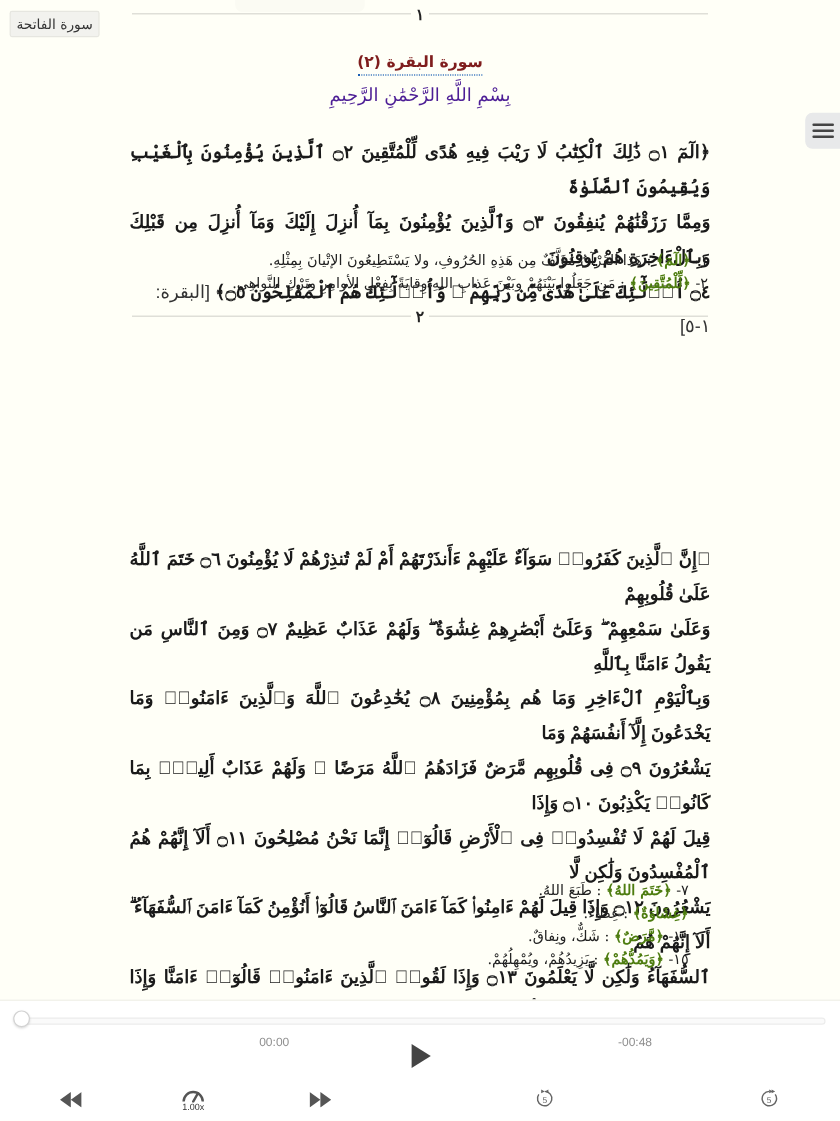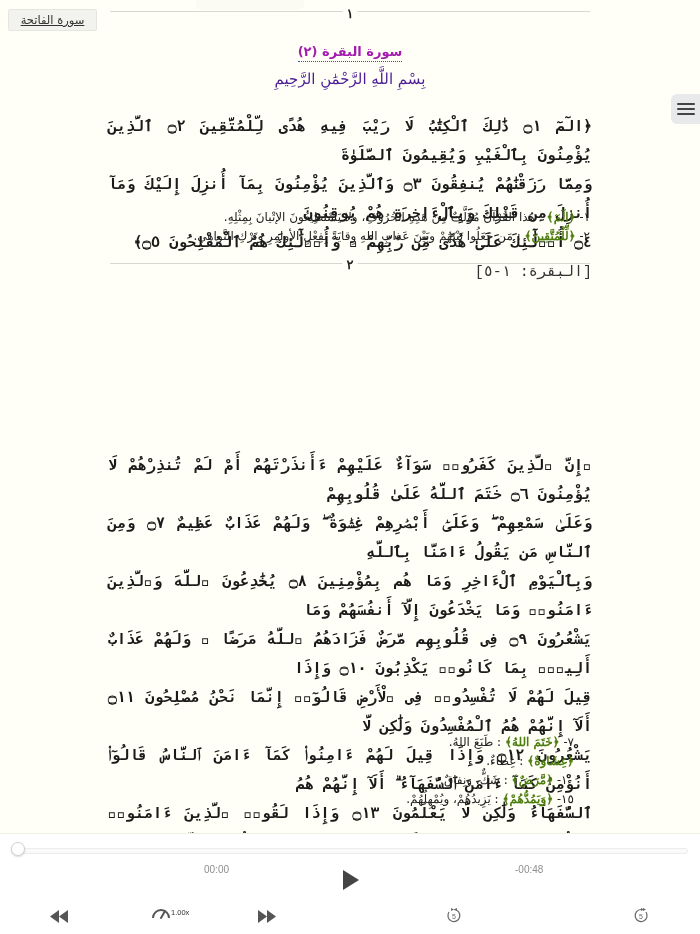--- a/index.html
+++ b/index.html
@@ -20,48 +20,48 @@
   }
   .rule {
     position: absolute; height: 1px; background: #d8d8d0;
   }
   .page-num {
     position: absolute; font-size: 13px; font-weight: bold; color: #222;
     background: #fffff7; padding: 0 4px; line-height: 12px;
     transform: translateX(-50%);
   }
   .prev-surah-btn {
-    position: absolute; left: 8px; top: 9px; width: 89px; height: 22px;
+    position: absolute; left: 8px; top: 9px; width: 75px; height: 22px;
     background: #f2f2ee; border: 1px solid #e6e6e0; border-radius: 2px;
     font-family: "DejaVu Sans", sans-serif; font-size: 11.5px; color: #333;
-    display: flex; align-items: center; justify-content: center; direction: rtl; text-decoration: underline;
+    display: flex; align-items: center; justify-content: center; direction: rtl;
   }
   .menu-btn {
     position: absolute; left: 671px; top: 94px; width: 30px; height: 30px;
     background: #e8e9ea; border-radius: 6px 0 0 6px;
     display: flex; flex-direction: column; align-items: center; justify-content: center; gap: 3px;
   }
   .menu-btn span { display: block; width: 18px; height: 2px; background: #444; border-radius: 1px; }
   .surah-title {
     position: absolute; left: 0; width: 700px; top: 41px; text-align: center;
     direction: rtl;
   }
   .surah-title span {
     font-family: "DejaVu Sans", sans-serif; font-weight: bold; font-size: 13px;
-    color: #a21caf; border-bottom: 1.5px dotted #1a5fb4; padding-bottom: 2px;
+    color: #7f1d1d; border-bottom: 1.5px dotted #1a5fb4; padding-bottom: 2px;
   }
   .basmala {
     position: absolute; left: 0; width: 700px; top: 70px; text-align: center;
     font-family: "DejaVu Serif", serif; font-size: 15px; color: #4c1d95; direction: rtl;
     letter-spacing: 1px;
   }
   .ayat-block {
     position: absolute; left: 108px; width: 484px; direction: rtl; text-align: justify;
     text-align-last: right;
-    font-family: Liberation Mono, monospace; font-weight: bold; font-size: 15px; color: #1a1a1a;
+    font-family: Liberation Sans, sans-serif; font-weight: bold; font-size: 15px; color: #1a1a1a;
   }
   .ayat-block .ref { font-weight: normal; font-size: 15px; color: #333; }
   .notes {
     position: absolute; direction: rtl; font-family: "DejaVu Serif", serif;
     font-size: 12px; color: #222; line-height: 19px;
   }
   .notes .word { color: #4d7c0f; font-weight: bold; }
   .player {
     position: absolute; left: 0; top: 833px; width: 700px; height: 101px;
     background: #ffffff; border-top: 1px solid #efefe6;
@@ -75,21 +75,21 @@
     position: absolute; left: 11px; top: 8px; width: 14px; height: 14px;
     border-radius: 50%; background: #fff; border: 1px solid #d2d2d2;
     box-shadow: 0 1px 2px rgba(0,0,0,0.15);
   }
   .time { position: absolute; top: 30px; font-size: 10px; color: #8e8e8e; }
   .play-btn {
     position: absolute; left: 343px; top: 36px; width: 0; height: 0;
     border-top: 10px solid transparent; border-bottom: 10px solid transparent;
     border-left: 16px solid #444;
   }
-  .ctrl { position: absolute; top: 72px; display: flex; flex-direction: row; align-items: center; }
+  .ctrl { position: absolute; top: 72px; display: flex; flex-direction: column; align-items: center; }
   .speed-label { font-size: 7.5px; color: #333; margin-top: -1px; }
 </style>
 </head>
 <body>
 
 <div class="reader">
 
   <div class="top-peek"></div>
   <div class="rule" style="left:110px; top:11px; width:480px;"></div>
   <div class="page-num" style="left:350px; top:8px;">١</div>
@@ -165,21 +165,21 @@
       <span class="word">﴿وَيَمُدُّهُمْ﴾</span>
       <span>: يَزِيدُهُمْ، ويُمْهِلُهُمْ.</span>
     </div>
   </div>
 </div>
 
 <div class="player">
   <div class="track"></div>
   <div class="thumb"></div>
 
-  <div class="time" style="left:156px;padding-left:48px;">00:00</div>
+  <div class="time" style="left:168px;padding-left:48px;">00:00</div>
   <div class="time" style="left:515px;">-00:48</div>
 
   <div class="play-btn"></div>
 
   <div class="ctrl" style="left:50px; top:76px;">
     <svg width="18" height="13" viewBox="0 0 18 13">
       <polygon points="9,0 0,6.5 9,13" fill="#555"></polygon>
       <polygon points="18,0 9,6.5 18,13" fill="#555"></polygon>
     </svg>
   </div>

